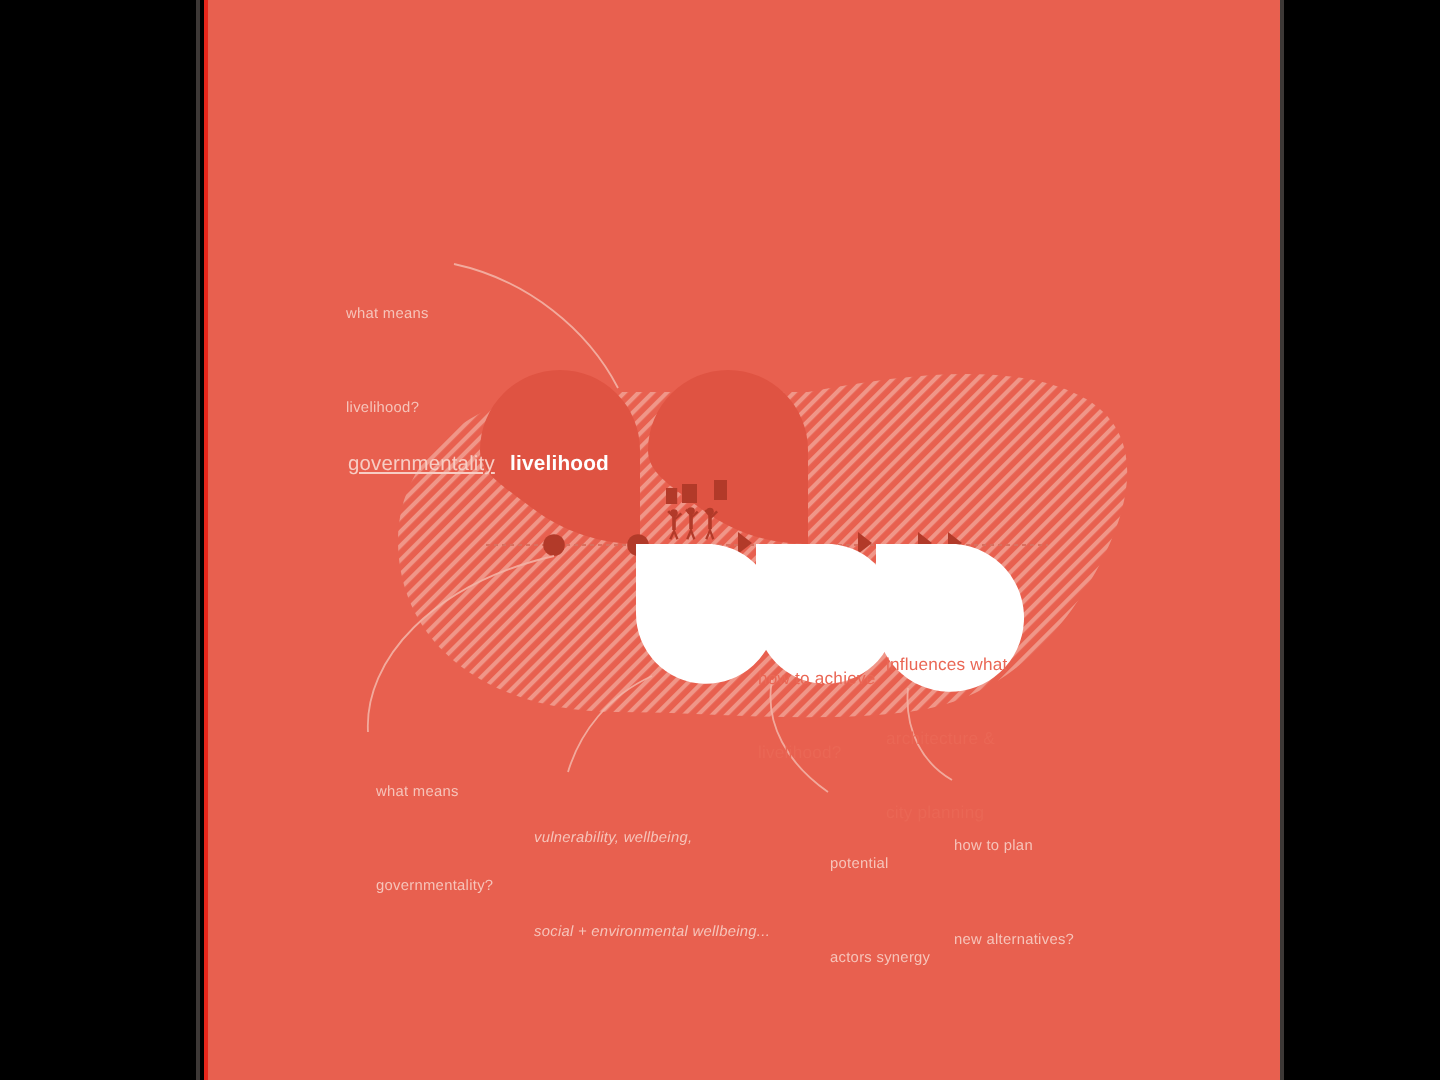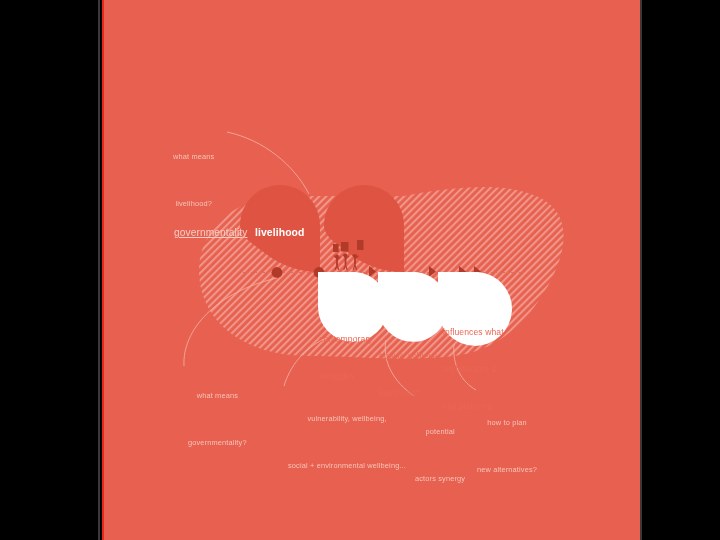--- a/index.html
+++ b/index.html
@@ -64,21 +64,20 @@
   }
   .txt {
     position: absolute;
     white-space: pre;
     line-height: 1.45;
   }
   .note {
     font-size: 7.4px;
     color: #f6c4ba;
     letter-spacing: 0.15px;
-    text-align: center;
   }
   .node-label-soft {
     font-size: 10.2px;
     color: #f7cdc4;
     letter-spacing: 0.1px;
     text-decoration: underline;
   }
   .node-label-strong {
     font-size: 10.4px;
     color: #ffffff;
@@ -202,47 +201,43 @@
           <path d="M 350 344 C 348 366, 358 382, 372 390"></path>
         </g>
 
       </g>
     </svg>
 
     <div class="txt node-label-soft" style="left:70px; top:226px;">governmentality</div>
 
     <div class="txt node-label-strong" style="left:151px; top:225px;">livelihood</div>
 
-    <div class="txt bubble-label" style="left:215px; top:309px;">
-      <div>contemporary</div>
-      <div>struggles</div>
-    </div>
-
-    <div class="txt bubble-label" style="left:275px; top:326px;">
+
+    <div class="txt bubble-label" style="left:275px; top:309px;">
       <div>how to achieve</div>
       <div>livelihood?</div>
     </div>
 
     <div class="txt bubble-label" style="left:339px; top:302px;">
       <div>influences what</div>
       <div>architecture &amp;</div>
       <div>city planning</div>
     </div>
 
     <div class="txt note" style="left:69px; top:118px; line-height:2.1;">
       <div>what means</div>
       <div>livelihood?</div>
     </div>
 
     <div class="txt note" style="left:84px; top:357px; line-height:2.1;">
       <div>what means</div>
       <div>governmentality?</div>
     </div>
 
-    <div class="txt note" style="left:184px; top:380px; line-height:2.1;">
+    <div class="txt note" style="left:163px; top:380px; line-height:2.1;font-style:italic;">
       <div>vulnerability, wellbeing,</div>
       <div>social + environmental wellbeing...</div>
     </div>
 
     <div class="txt note" style="left:311px; top:393px; line-height:2.1;">
       <div>potential</div>
       <div>actors synergy</div>
     </div>
 
     <div class="txt note" style="left:373px; top:384px; line-height:2.1;">

